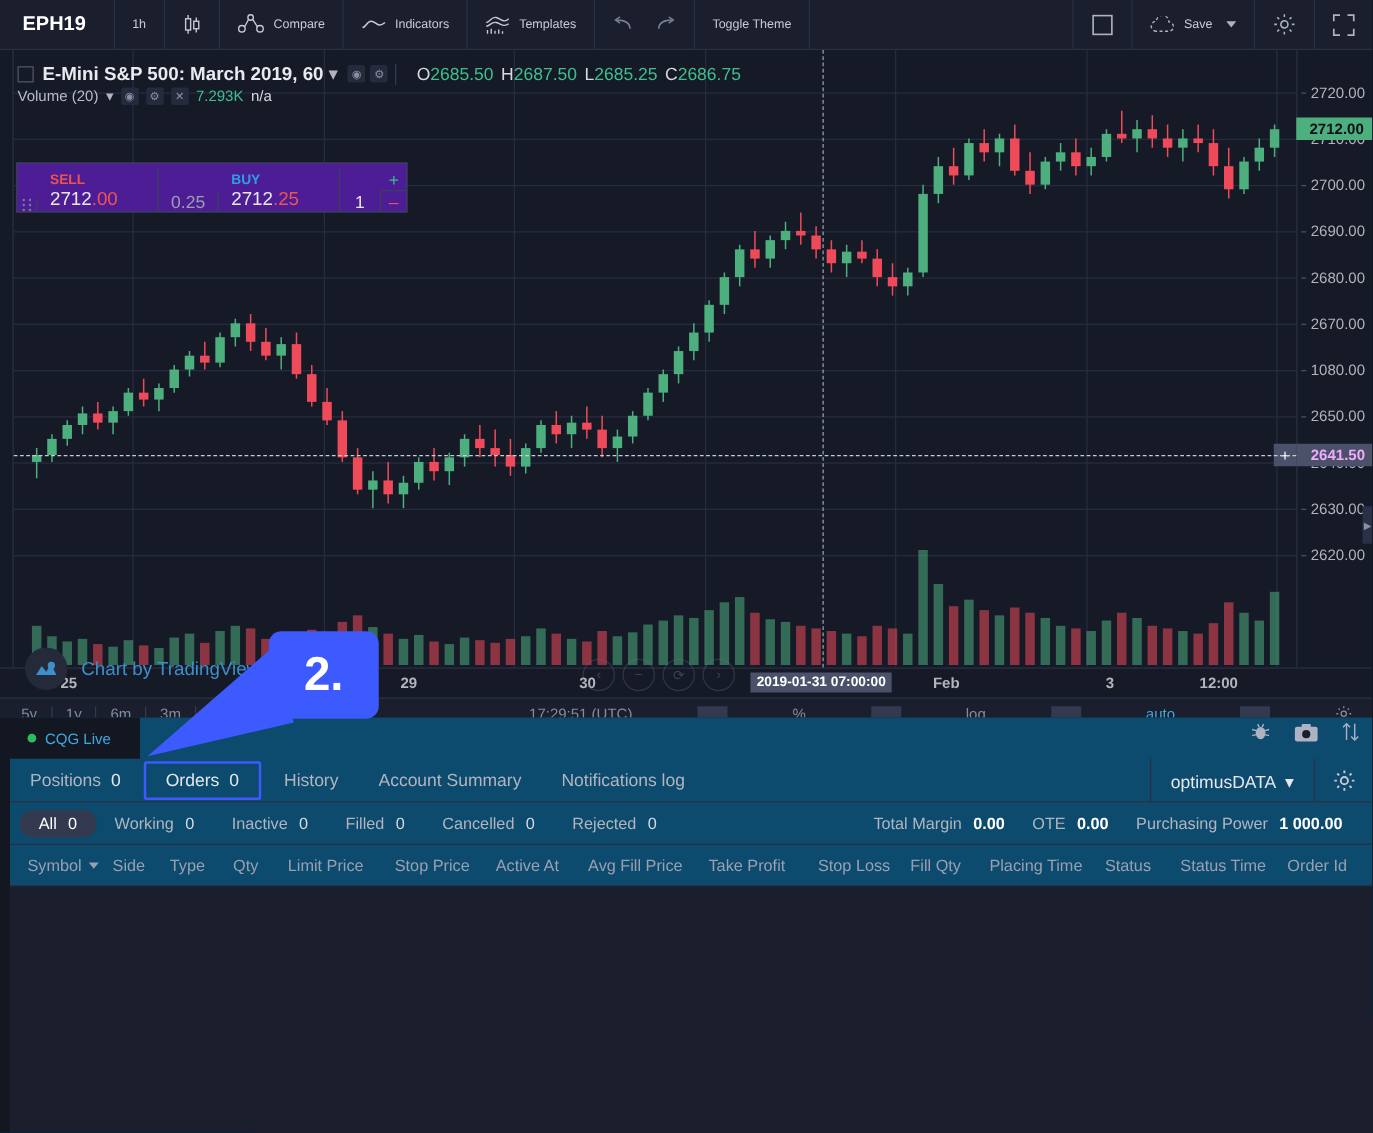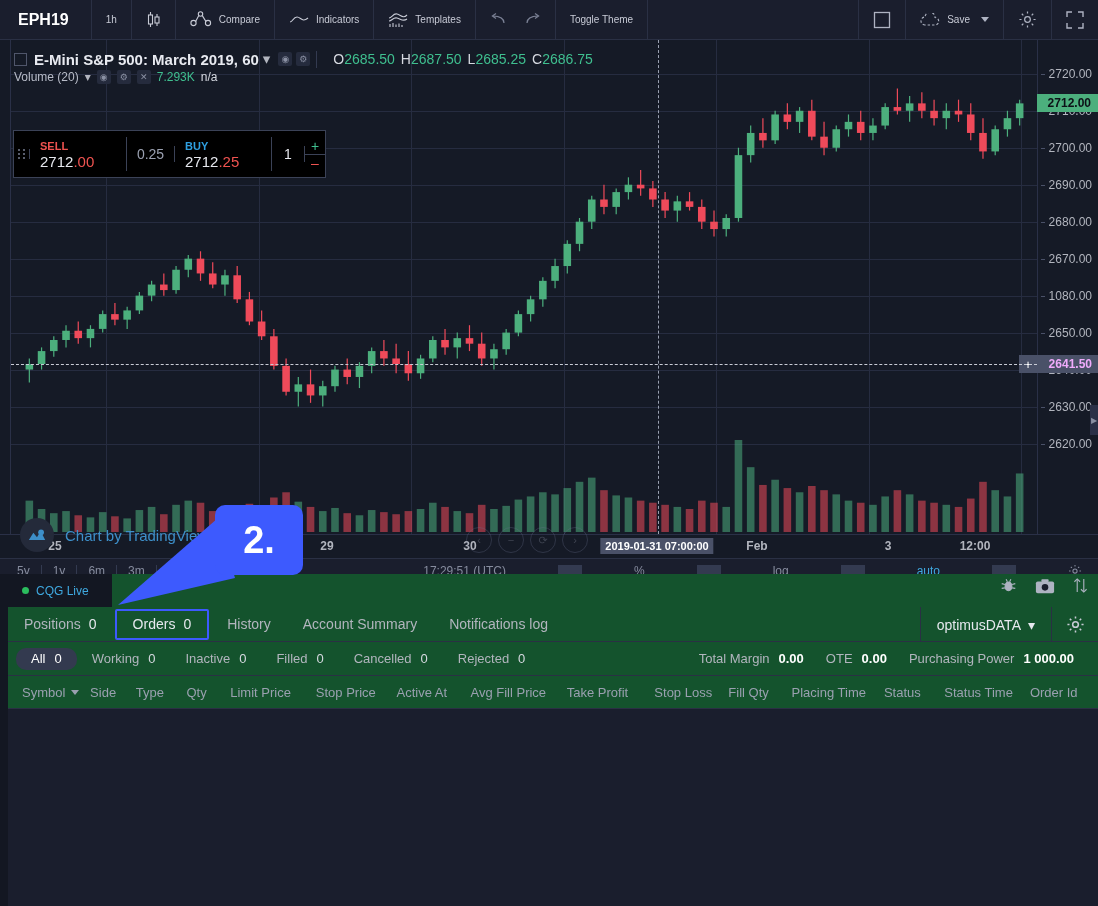--- a/index.html
+++ b/index.html
@@ -68,22 +68,22 @@
   .legend2 .na { color: #d6d9e0; }
   .mini-btn {
     width: 14px; height: 14px; border-radius: 2px;
     background: #252b3d; color: #8a90a3; font-size: 9px;
     display: inline-flex; align-items: center; justify-content: center;
   }
 
   
   .ticket {
     position: absolute; left: 13px; top: 90px; z-index: 12;
-    height: 48px; display: flex; align-items: center;
-    background: #000000; border: 1px solid #3b4257;
+    height: 40px; display: flex; align-items: flex-end;
+    background: #4c1d95; border: 1px solid #3b4257;
     font-family: "Liberation Sans", sans-serif;
   }
   .tk-grip { width: 16px; display:flex; align-items:center; justify-content:center; border-right:1px solid #3b4257;}
   .tk-dots { display: grid; grid-template-columns: 2px 2px; gap: 2px 3px; }
   .tk-dots i { width:2px;height:2px;background:#767c91;display:block;border-radius:50%;}
   .tk-side { width: 97px; padding: 3px 0 0 10px; border-right: 1px solid #3b4257; }
   .tk-side .s-lbl { font-size: 11px; font-weight: bold; line-height: 13px; }
   .tk-side .s-px { font-size: 15px; color: #e6e8ee; line-height: 18px; }
   .tk-sell .s-lbl { color: #ef5350; }
   .tk-buy .s-lbl { color: #2f9fe0; }
@@ -179,21 +179,21 @@
   }
   .nav-ghost div {
     width:26px;height:26px;border-radius:50%;border:1px solid #6b7governed;
     border:1px solid #6b7290; color:#9aa0b0;
     display:flex;align-items:center;justify-content:center;font-size:11px;
   }
 
   
   .panel {
     position:absolute; left:0; top:574px; width:1098px; height:332px;
-    background:#14532d;
+    background:#0c4a6e;
   }
   .panel-left-strip {
     position:absolute; left:0; top:0; width:8px; height:332px; background:#131722;
   }
   .conn-tab {
     position:absolute; left:8px; top:0; height:33px; width:104px;
     background:#131722;
     display:flex; align-items:center; gap:7px; padding-left:14px;
     font-size:12px; color:#3fa9e0;
   }

